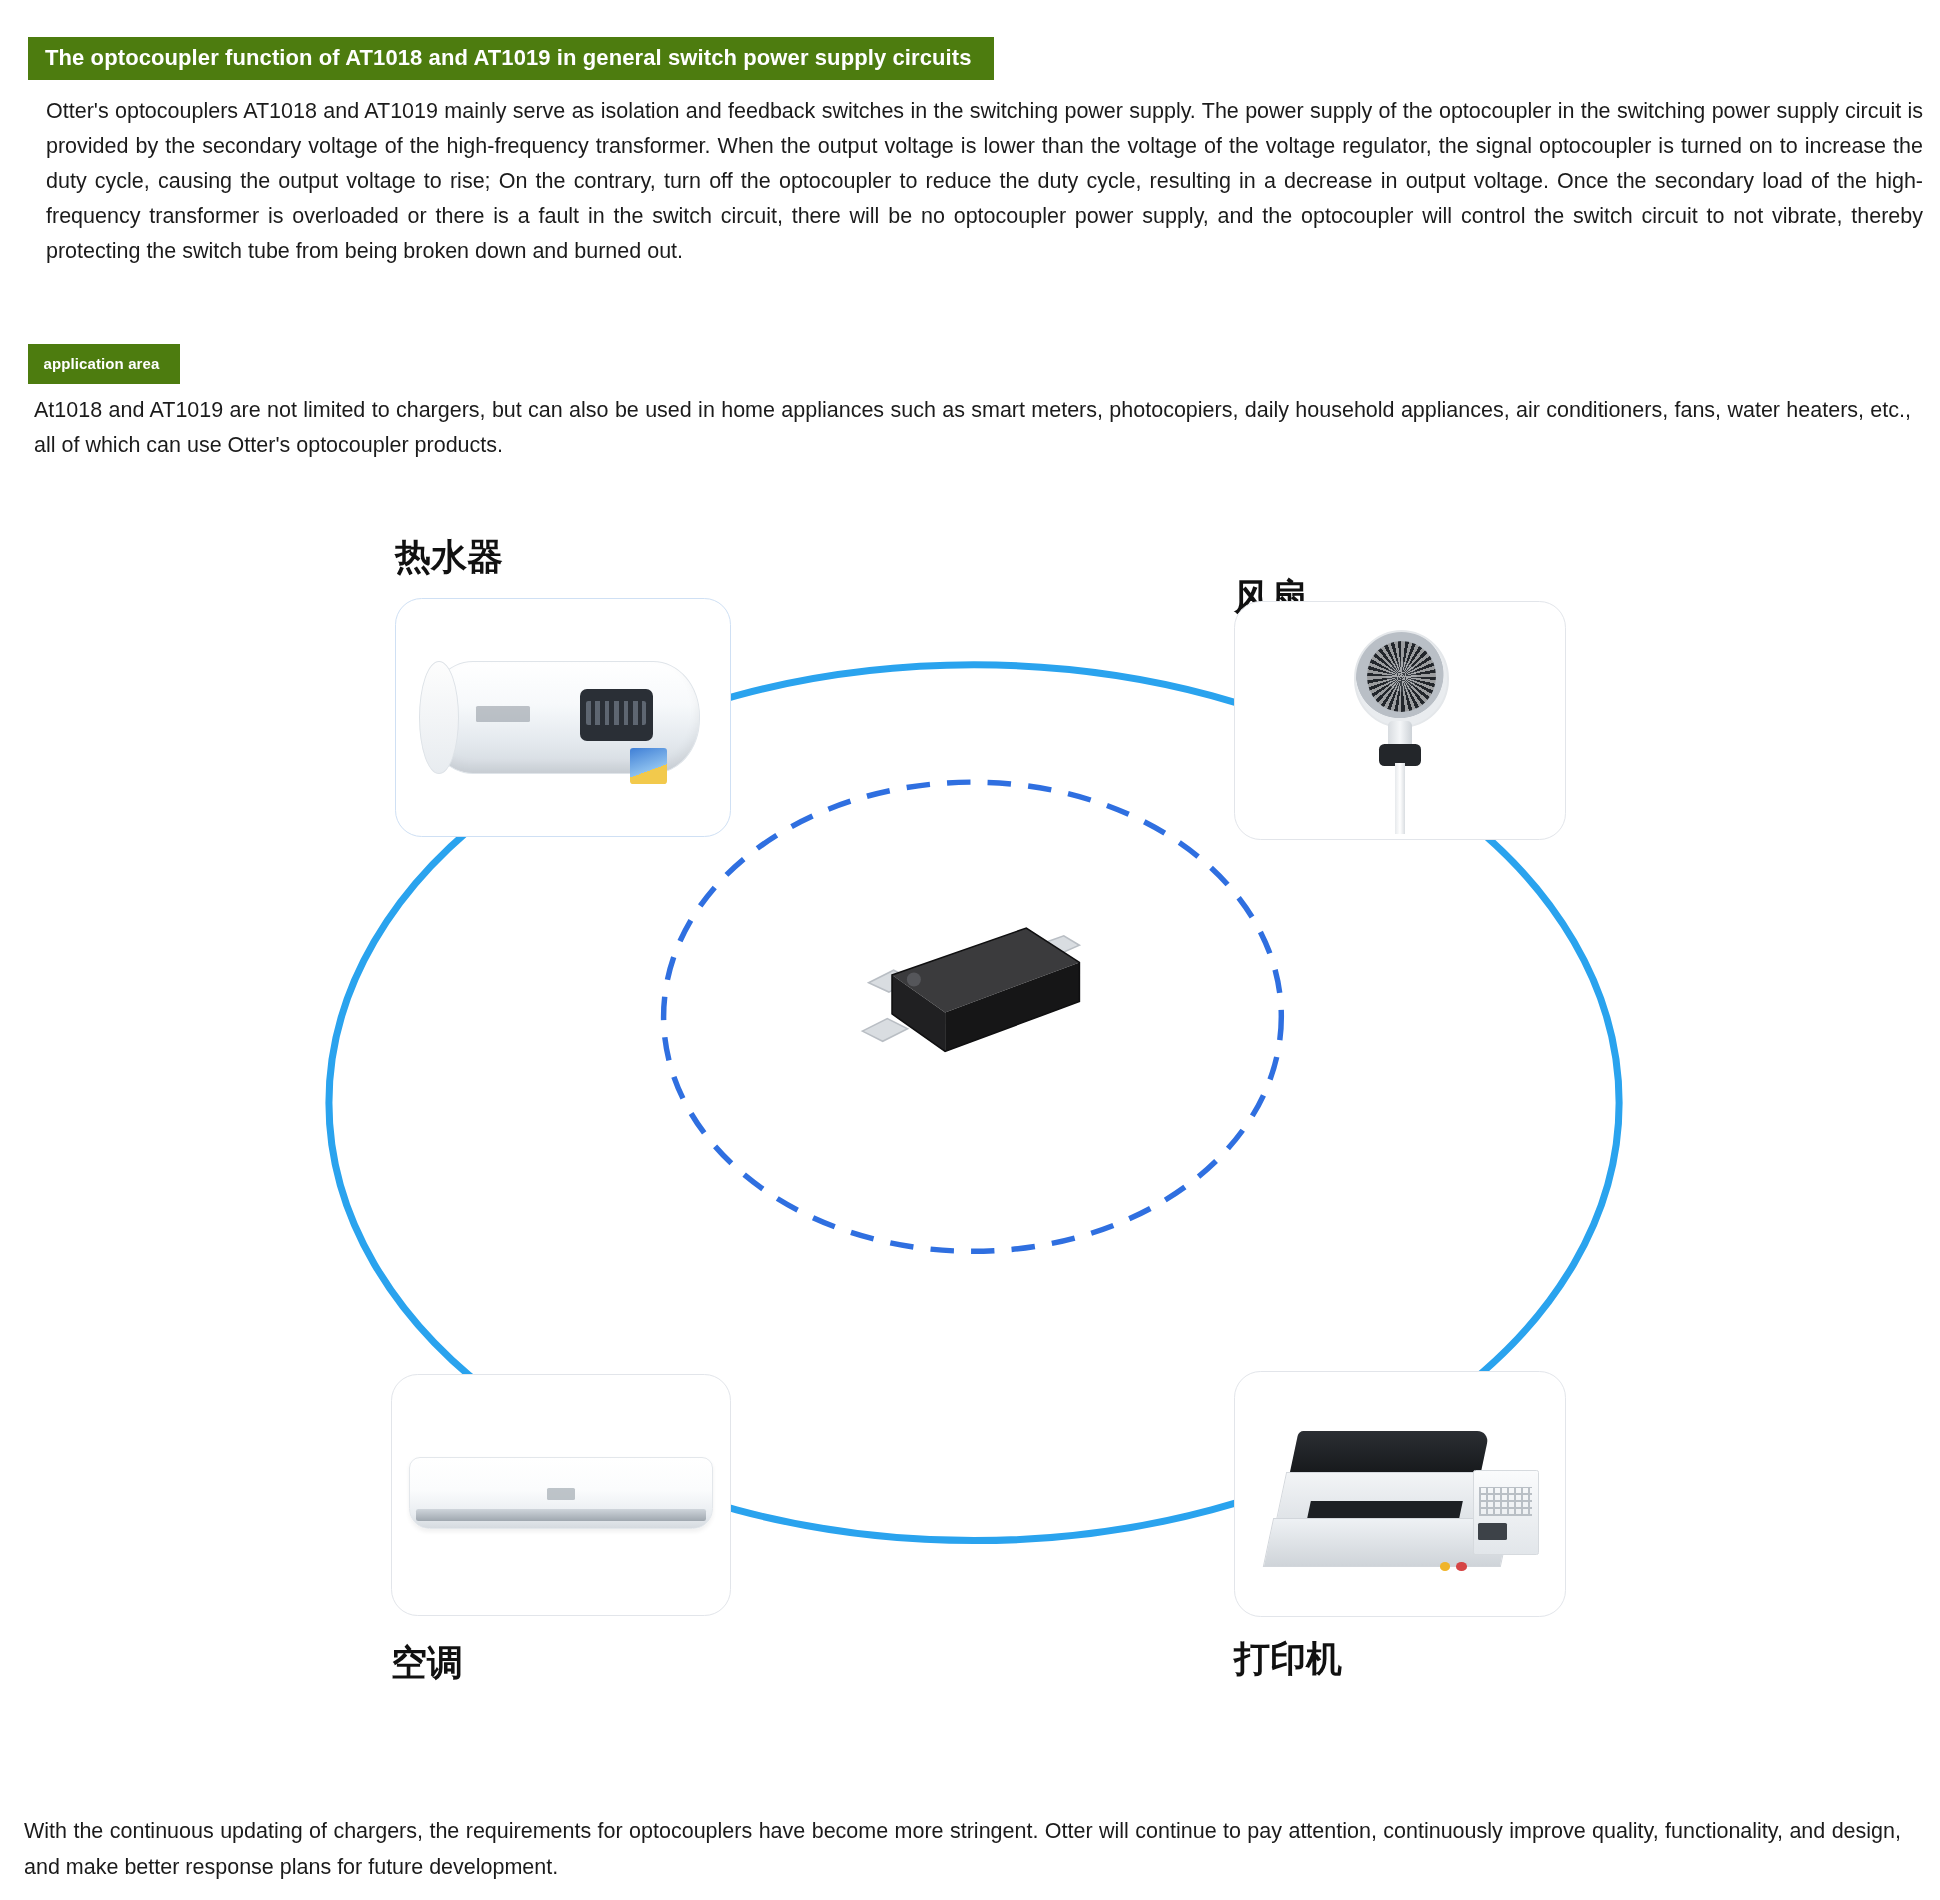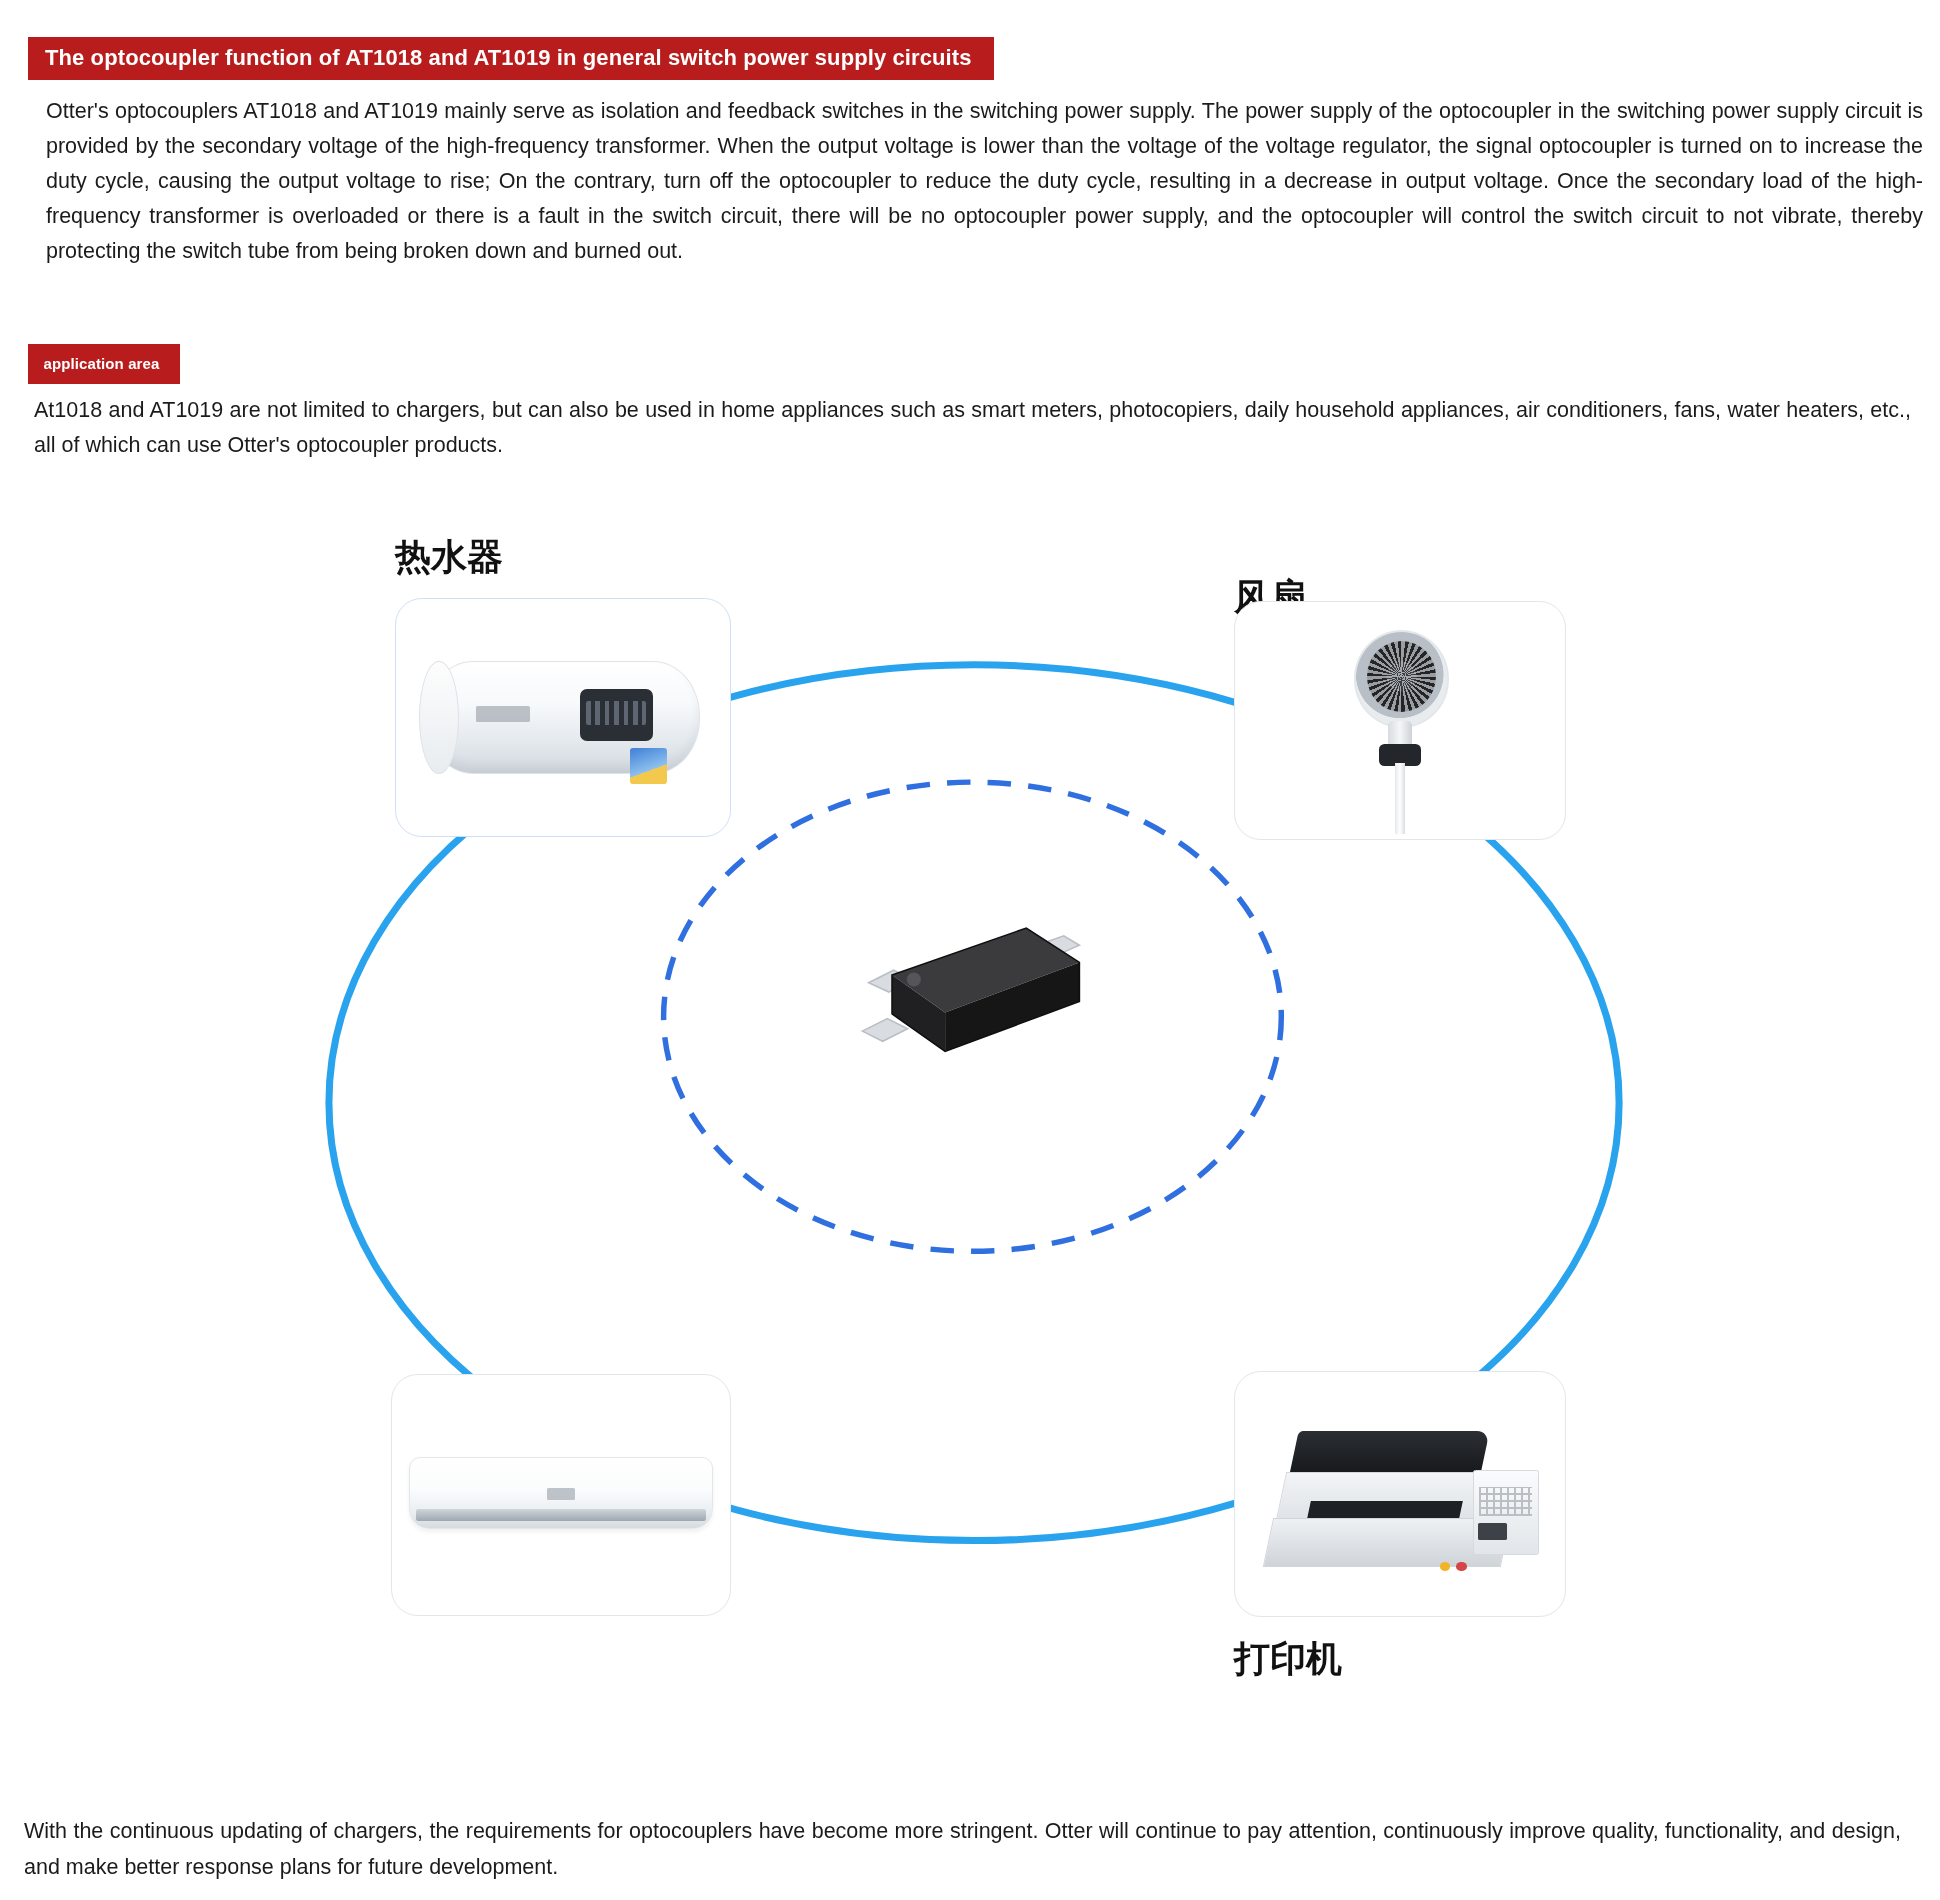--- a/index.html
+++ b/index.html
@@ -19,21 +19,21 @@
   .page {
     position: relative;
     width: 1941px;
     height: 1900px;
     padding: 0;
   }
 
   
   .heading-bar {
     display: inline-block;
-    background: #b91c1c;
+    background: #4d7c0f;
     color: #ffffff;
     font-weight: bold;
     letter-spacing: 0.1px;
   }
   .heading-main {
     position: absolute;
     left: 28px;
     top: 37px;
     font-size: 22px;
     line-height: 23.5px;
@@ -409,20 +409,21 @@
       </div>
     </div>
 
     <div class="device-card" id="card-air-conditioner">
       <div class="art">
         <div class="ac-body"></div>
         <div class="ac-logo"></div>
         <div class="ac-vent"></div>
       </div>
     </div>
+    <div class="device-label" id="label-air-conditioner">空调</div>
 
     <div class="device-card" id="card-printer">
       <div class="art">
         <div class="pr-top"></div>
         <div class="pr-mid"></div>
         <div class="pr-dark-band"></div>
         <div class="pr-base"></div>
         <div class="pr-right-panel"></div>
         <div class="pr-grid"></div>
         <div class="pr-screen"></div>

